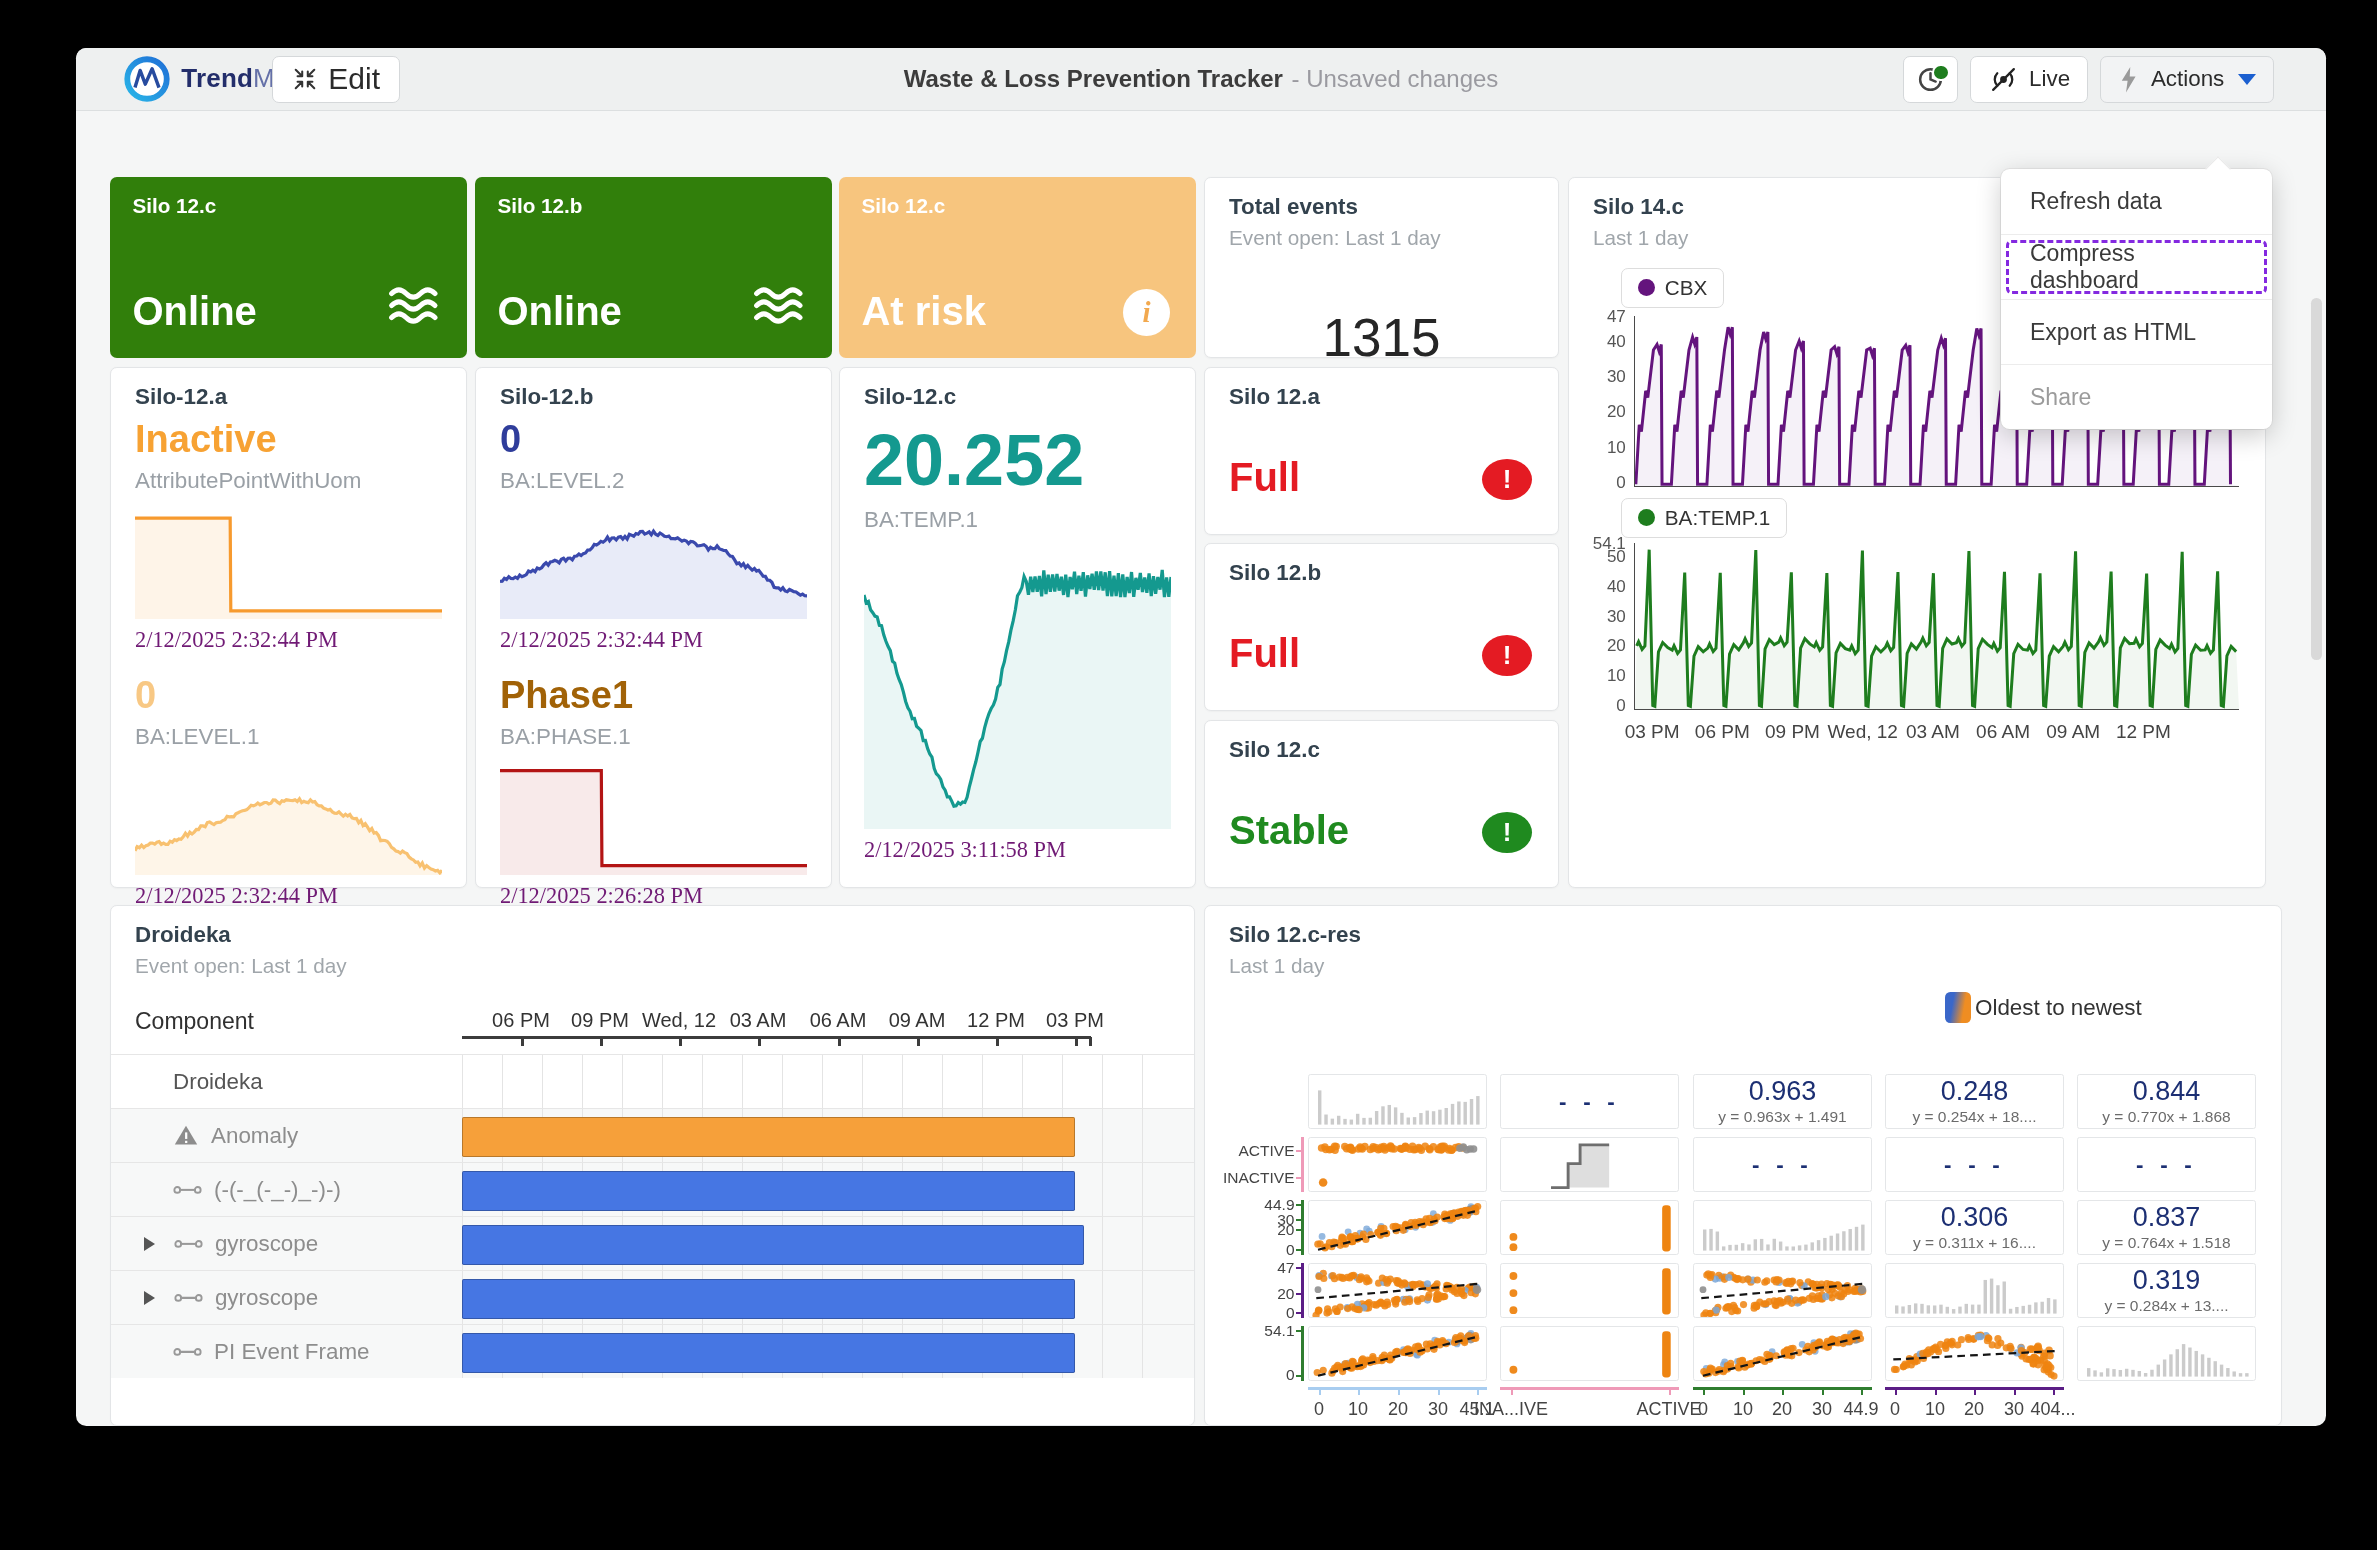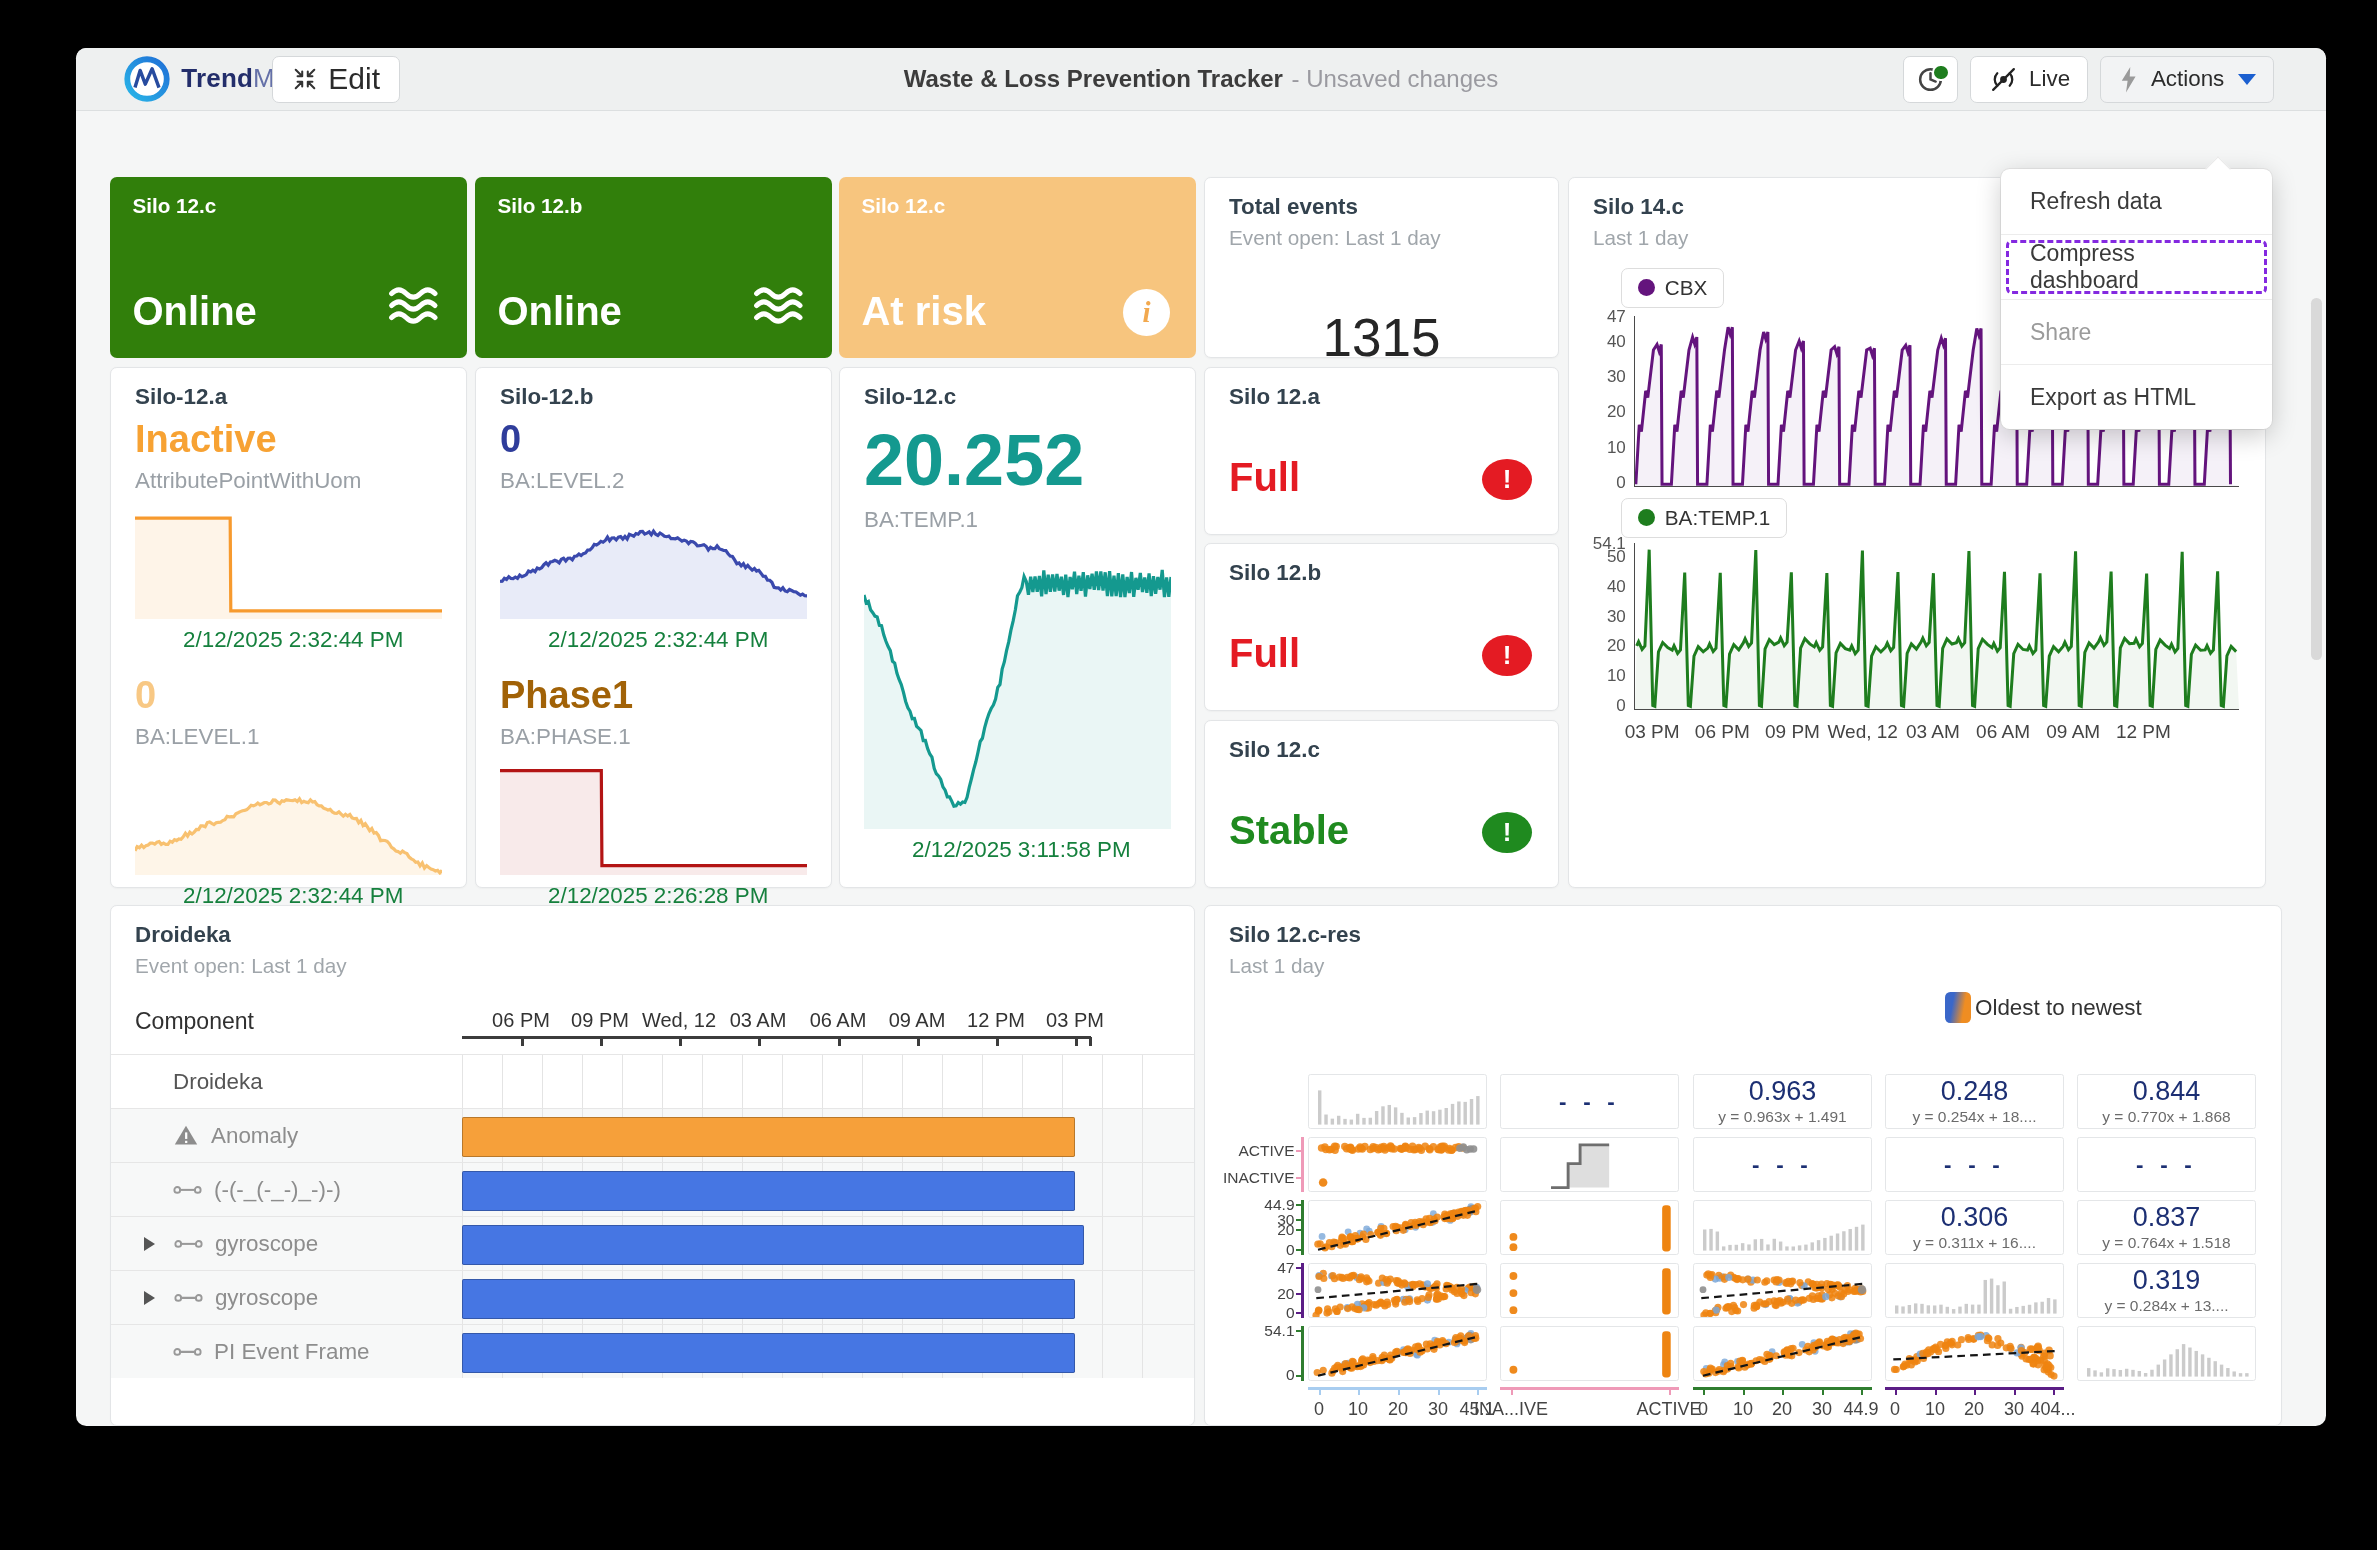--- a/index.html
+++ b/index.html
@@ -36,21 +36,21 @@
   .card-title{position:absolute;left:24px;top:15.5px;font-size:22.4px;font-weight:700;color:#33424e;}
   .card-sub{position:absolute;left:24px;top:48px;font-size:20.7px;color:#a0a6ab;}
   .big-number{position:absolute;left:0;width:100%;top:129px;text-align:center;font-size:53px;color:#262626;}
   
   .al-status{position:absolute;left:24px;bottom:34px;font-size:40px;font-weight:700;}
   .al-icon{position:absolute;right:26px;bottom:34px;width:50px;height:41px;border-radius:50%;display:flex;align-items:center;justify-content:center;color:#fff;font-size:26px;font-weight:800;}
   
   .kpi-val{font-size:38px;font-weight:700;line-height:1.1;}
   .kpi-val.huge{font-size:72px;font-weight:600;}
   .kpi-label{font-size:22.4px;color:#9aa0a6;margin-top:6.9px;}
-  .kpi-ts{font-family:Liberation Sans, sans-serif;font-size:22.4px;color:#15803d;margin-top:5.2px;margin-left:48px;}
+  .kpi-ts{font-family:Liberation Serif, serif;font-size:22.4px;color:#701a75;margin-top:5.2px;}
   .kpi-chart{width:100%;}
   .kpi-block{margin-top:15.5px;}
   .kpi-inner{position:absolute;left:24px;right:24px;top:48px;}
   
   .legend-chip{position:absolute;display:flex;align-items:center;gap:10.3px;background:#fff;border:0.9px solid #ddd;border-radius:6.9px;padding:6.9px 15.5px;font-size:20.7px;color:#333;cursor:pointer;}
   .legend-chip .dot{width:17px;height:17px;border-radius:50%;}
   .plot-wrap{position:absolute;left:24px;right:26px;}
   .ylabels{position:absolute;left:0;top:0;width:38px;height:100%;}
   .ylabels span{position:absolute;right:5.2px;font-size:17px;color:#555;text-align:right;}
   .plot{position:absolute;left:41px;right:0;top:0;bottom:0;border-left:1.7px solid #4a4a4a;border-bottom:1.7px solid #4a4a4a;}
@@ -151,22 +151,22 @@
         </svg>
         <span>Actions</span>
         <div class="caret-down"></div>
       </div>
     </div>
   </div>
 
   <div id="menu">
       <div class="menu-item">Refresh data</div>
       <div class="menu-item hl">Compress dashboard</div>
+      <div class="menu-item">Export as HTML</div>
       <div class="menu-item disabled">Share</div>
-      <div class="menu-item">Export as HTML</div>
     </div>
 
   <div id="scroll-thumb"></div>
 
   <div class="stile" style="left:34px;top:129px;width:357px;height:181px;background:#317f0b;">
     <div class="st-title">Silo 12.c</div>
     <div class="st-status">Online</div>
     <div class="st-icon">
       <svg width="53" height="41" viewBox="0 0 44 34">
           <g stroke="#fff" stroke-width="4.2" fill="none" stroke-linecap="round">

